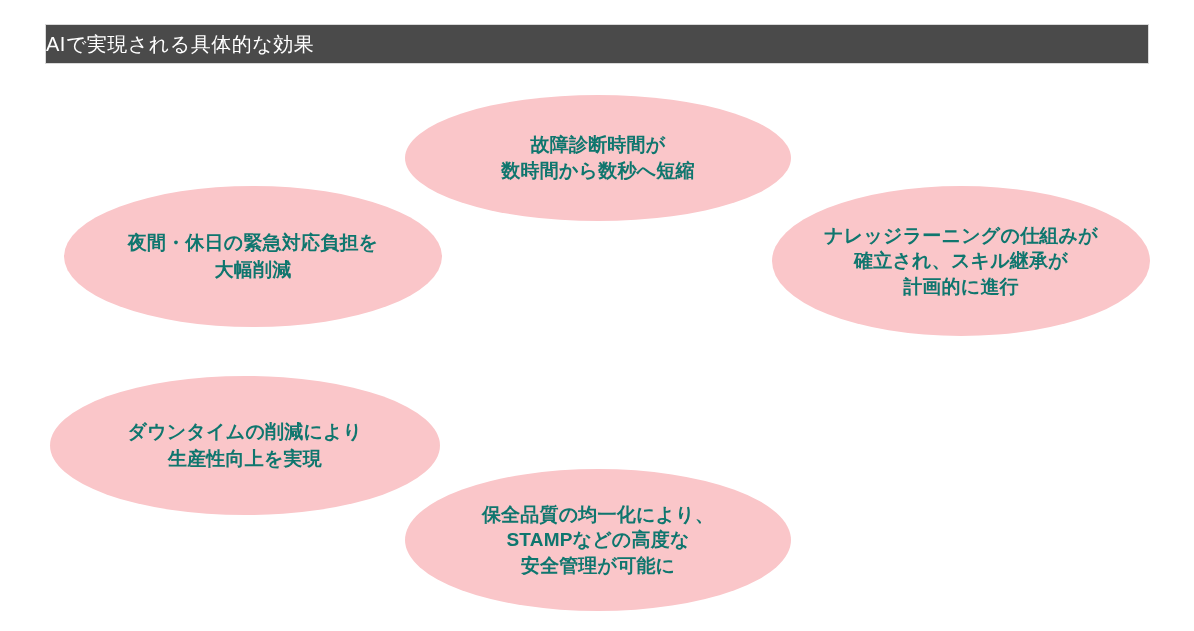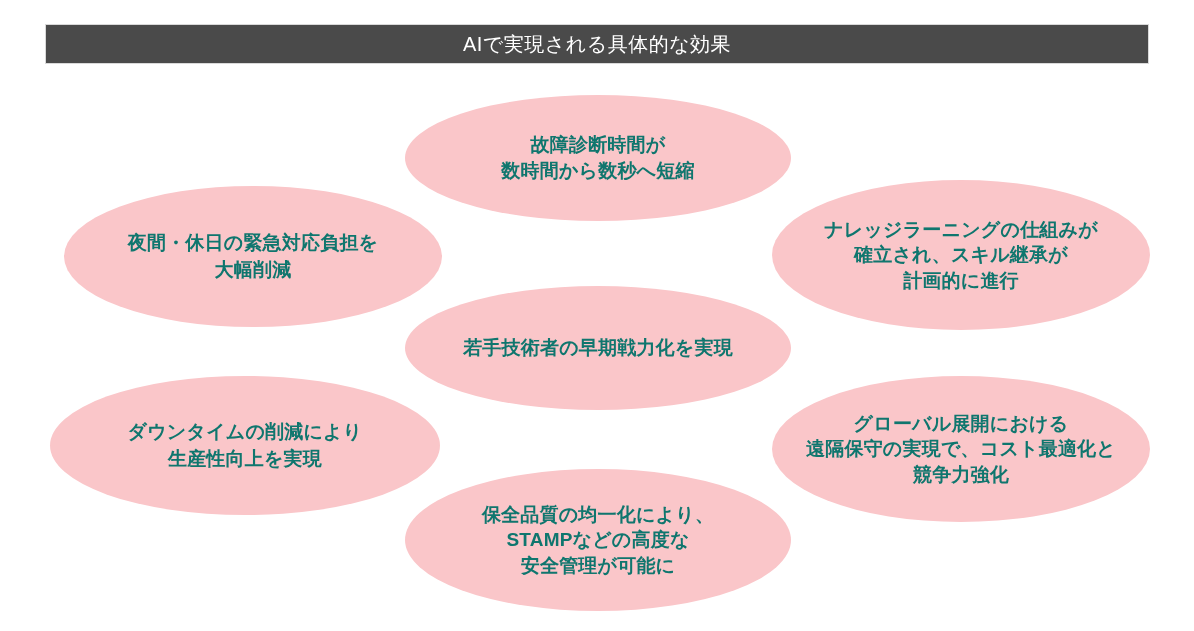--- a/index.html
+++ b/index.html
@@ -25,21 +25,20 @@
     position: absolute;
     left: 45px;
     top: 24px;
     width: 1104px;
     height: 40px;
     background: #4a4a4a;
     border: 1px solid #d9d9d9;
     box-sizing: border-box;
     display: flex;
     align-items: center;
-    justify-content: center;
   }
   #title-bar .title-text {
     color: #ffffff;
     font-size: 20px;
     font-weight: 400;
     letter-spacing: 0.5px;
     line-height: 1;
     white-space: nowrap;
   }
 
@@ -60,21 +59,21 @@
     font-size: 19px;
     line-height: 1.38;
     letter-spacing: 0.2px;
     white-space: pre-line;
     padding: 0 10px;
   }
 
   
   #bubble-0 { left: 405px; top: 95px;  width: 386px; height: 126px; }
   #bubble-1 { left: 64px;  top: 186px; width: 378px; height: 141px; }
-  #bubble-2 { left: 772px; top: 180px; width: 378px; height: 150px; }
+  #bubble-2 { left: 772px; top: 186px; width: 378px; height: 150px; }
   #bubble-3 { left: 405px; top: 286px; width: 386px; height: 124px; }
   #bubble-4 { left: 50px;  top: 376px; width: 390px; height: 139px; text-align: center; }
   #bubble-5 { left: 772px; top: 376px; width: 378px; height: 146px; }
   #bubble-6 { left: 405px; top: 469px; width: 386px; height: 142px; }
 
   #bubble-2 .bubble-text,
   #bubble-5 .bubble-text,
   #bubble-6 .bubble-text { line-height: 1.33; }
 </style>
 </head>
@@ -95,34 +94,26 @@
     <span class="bubble-text">夜間・休日の緊急対応負担を
 大幅削減</span>
   </div>
 
   <div class="bubble" id="bubble-2">
     <span class="bubble-text">ナレッジラーニングの仕組みが
 確立され、スキル継承が
 計画的に進行</span>
   </div>
 
-  <div class="bubble" id="bubble-3">
-    <span class="bubble-text">若手技術者の早期戦力化を実現</span>
-  </div>
 
   <div class="bubble" id="bubble-4">
     <span class="bubble-text">ダウンタイムの削減により
 生産性向上を実現</span>
   </div>
 
-  <div class="bubble" id="bubble-5">
-    <span class="bubble-text">グローバル展開における
-遠隔保守の実現で、コスト最適化と
-競争力強化</span>
-  </div>
 
   <div class="bubble" id="bubble-6">
     <span class="bubble-text">保全品質の均一化により、
 STAMPなどの高度な
 安全管理が可能に</span>
   </div>
 
 </div>
 
 </body></html>

